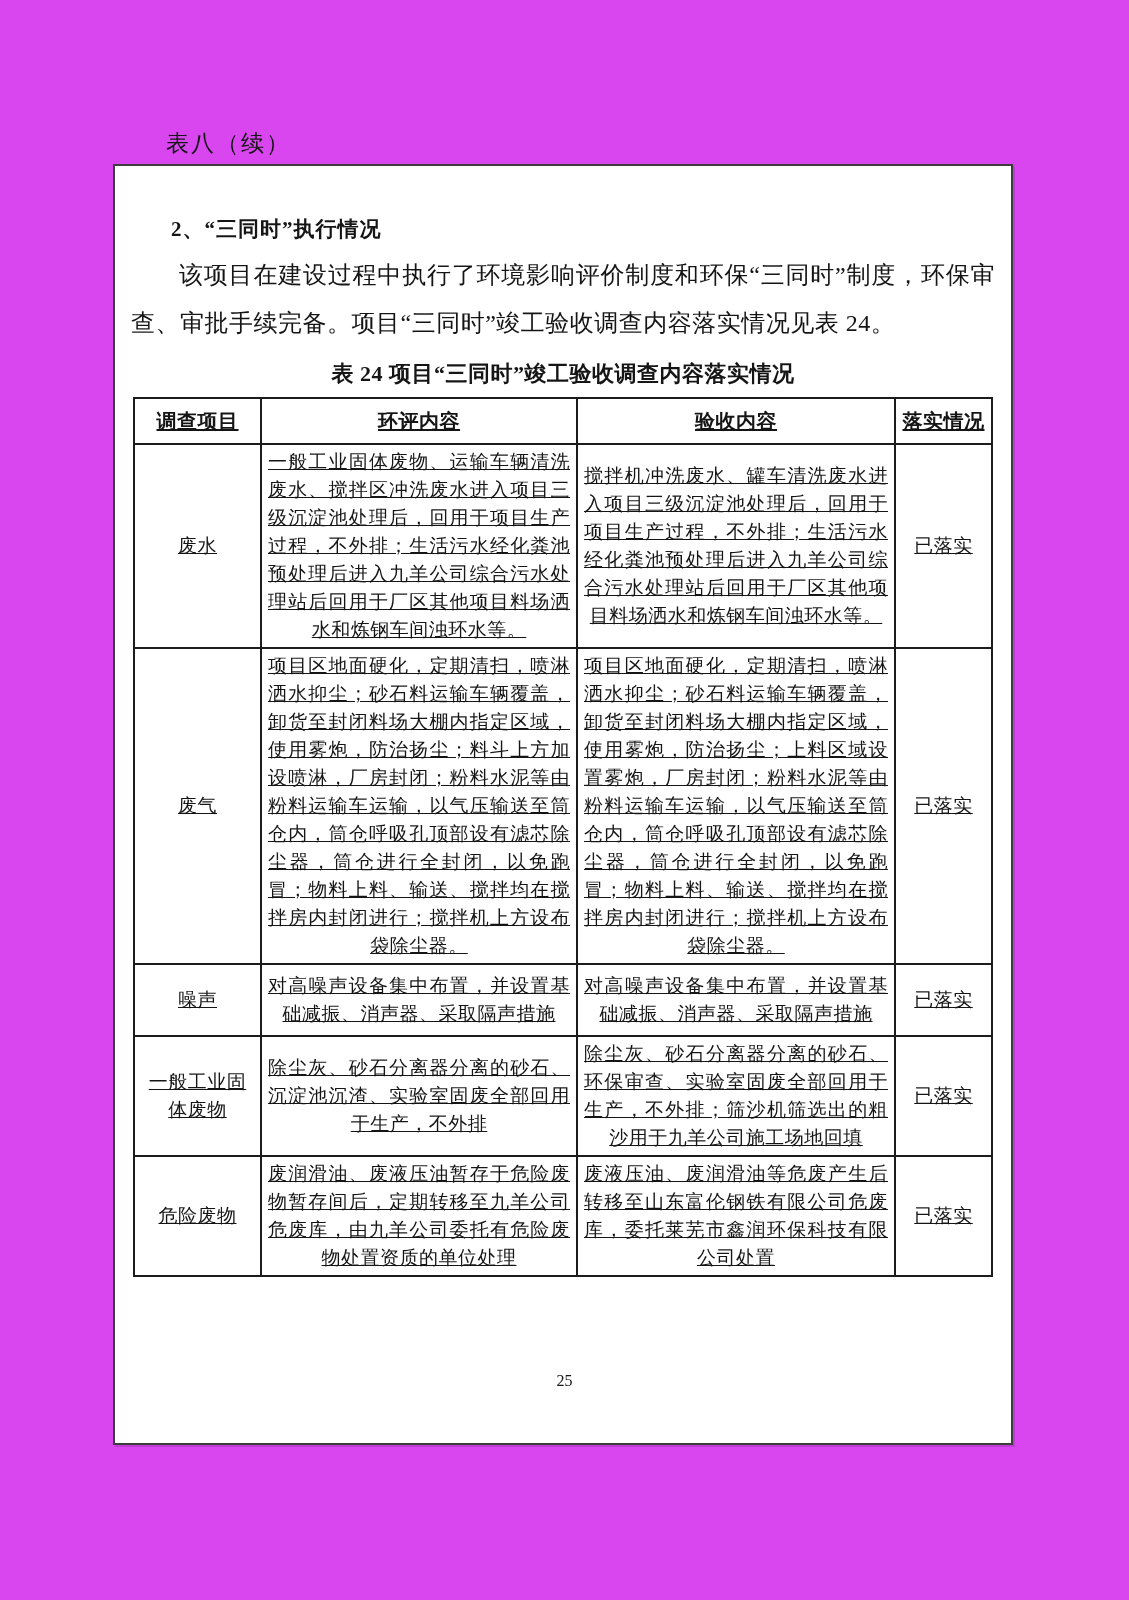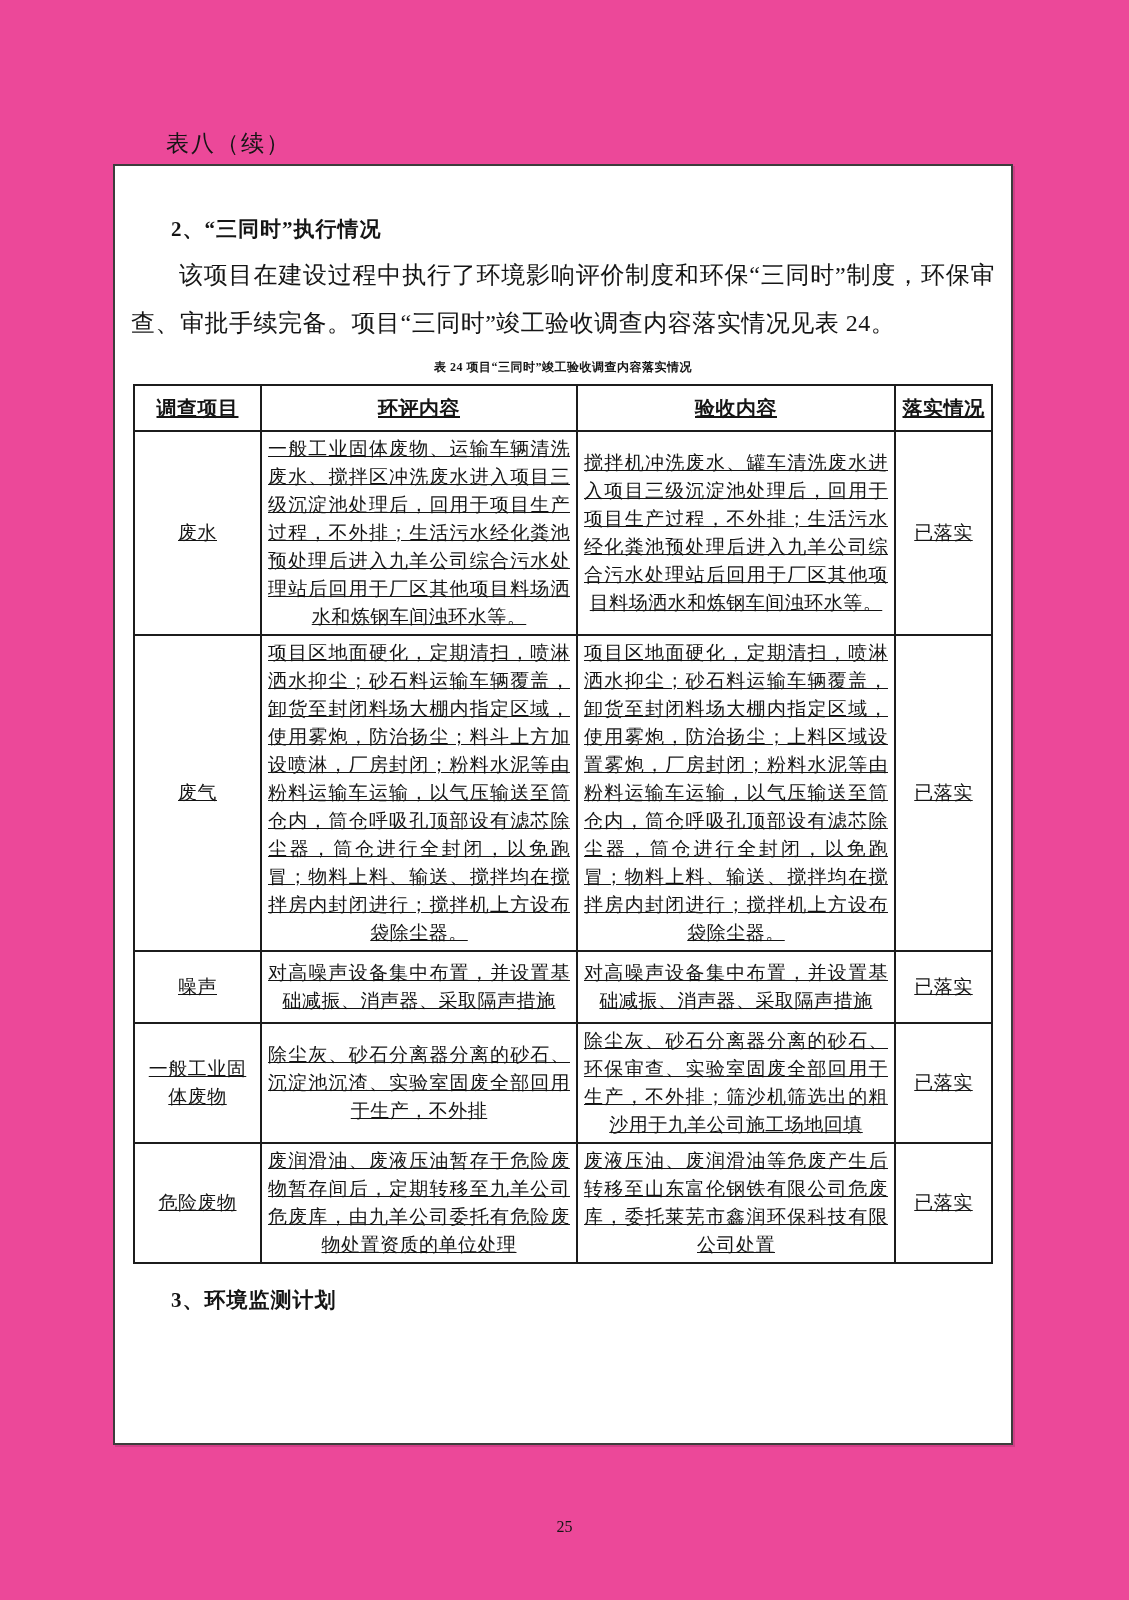--- a/index.html
+++ b/index.html
@@ -1,21 +1,21 @@
 <!DOCTYPE html>
 <html><head>
 <meta charset="utf-8">
 <style>
   * { box-sizing: border-box; }
   html, body { margin: 0; padding: 0; background: #ffffff; }
   .page {
     position: relative;
     width: 1129px;
     height: 1600px;
-    background: #ec4899;
+    background: #d946ef;
     color: #151515;
     font-family: "Liberation Serif", "DejaVu Serif", serif;
     overflow: hidden;
   }
   .doc-header {
     position: absolute;
     left: 166px;
     top: 128px;
     font-size: 23px;
     letter-spacing: 2px;
@@ -43,21 +43,21 @@
     font-size: 24px;
     line-height: 48px;
     margin: 8px 0 0 0;
     text-indent: 2em;
     text-align: justify;
     letter-spacing: 0.5px;
   }
   .table-title {
     text-align: center;
     font-weight: bold;
-    font-size: 12px;
+    font-size: 22px;
     margin: 12px 0 8px 0;
     letter-spacing: 0.5px;
   }
   table.t24 {
     border-collapse: collapse;
     table-layout: fixed;
     width: 858px;
     margin: 0 auto;
     font-size: 19px;
     text-decoration: underline;
@@ -79,21 +79,21 @@
   td.cell-content { text-align: justify; text-align-last: center; }
   tr.row-wastewater { height: 192px; }
   tr.row-gas        { height: 314px; }
   tr.row-noise      { height: 72px; }
   tr.row-solid      { height: 120px; }
   tr.row-hazard     { height: 119px; }
   .page-number {
     position: absolute;
     left: 0;
     right: 0;
-    top: 1518px;
+    top: 1372px;
     text-align: center;
     font-size: 16px;
   }
 </style>
 </head>
 <body>
 
 <div class="page">
 
   <div class="doc-header">表八（续）</div>
@@ -148,20 +148,19 @@
         </tr>
         <tr class="row-hazard">
           <td class="cell-item">危险废物</td>
           <td class="cell-content">废润滑油、废液压油暂存于危险废物暂存间后，定期转移至九羊公司危废库，由九羊公司委托有危险废物处置资质的单位处理</td>
           <td class="cell-content">废液压油、废润滑油等危废产生后转移至山东富伦钢铁有限公司危废库，委托莱芜市鑫润环保科技有限公司处置</td>
           <td class="cell-status">已落实</td>
         </tr>
       </tbody>
     </table>
 
-    <p class="sec-heading second">3、环境监测计划</p>
 
 
   </div>
 
   <div class="page-number">25</div>
 
 </div>
 
 </body></html>

